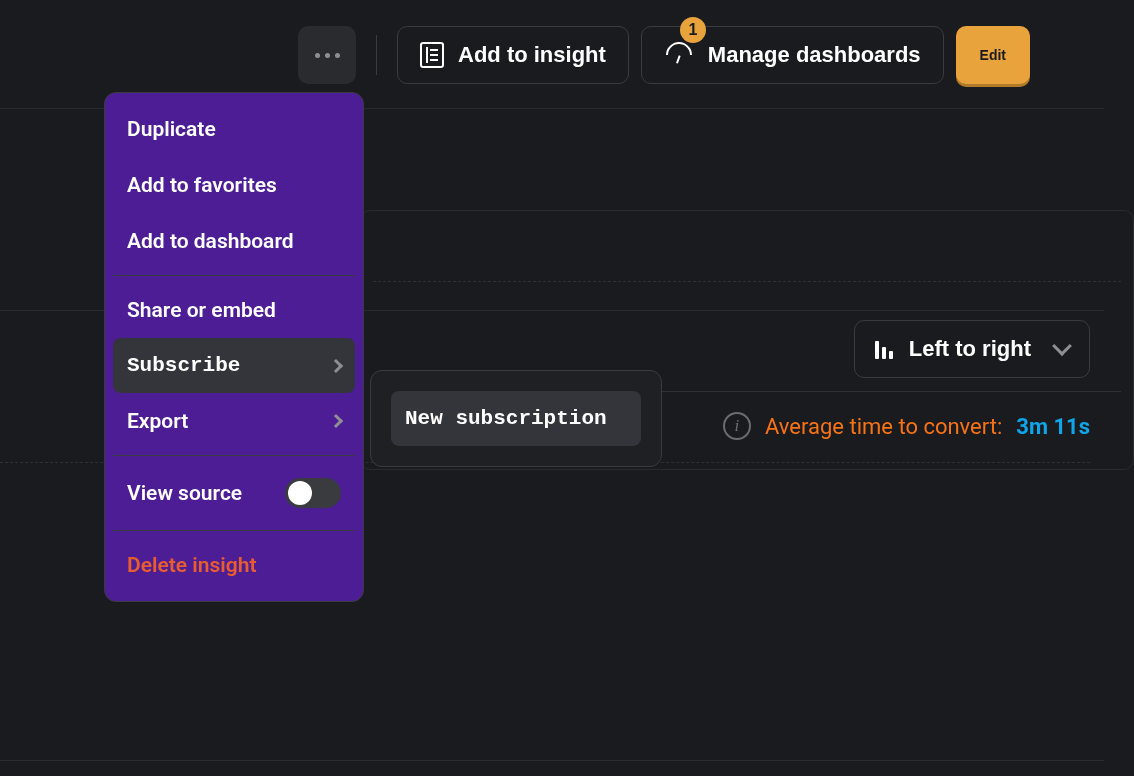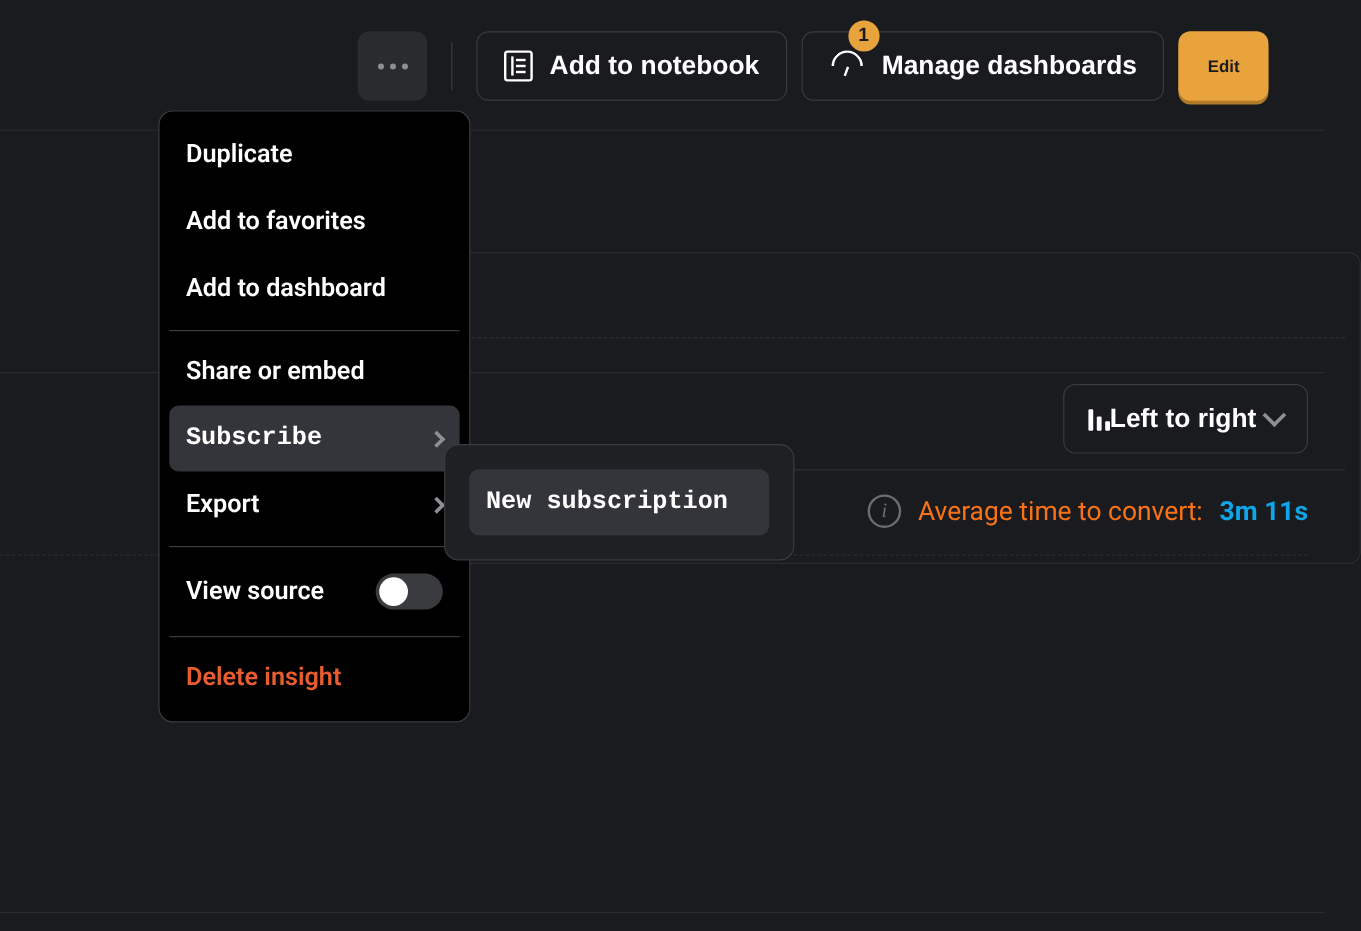--- a/index.html
+++ b/index.html
@@ -171,20 +171,21 @@
       position: absolute;
       top: 320px;
       right: 44px;
       height: 58px;
       padding: 0 20px;
       background: #1a1b1e;
       border: 1.5px solid #3a3b3f;
       border-radius: 10px;
       display: flex;
       align-items: center;
+      gap: 16px;
       color: #fff;
       font-size: 22px;
       font-weight: 600;
       cursor: pointer;
       margin-left: 13px;
     }
     .bars-icon {
       display: flex;
       align-items: flex-end;
       gap: 3px;
@@ -232,26 +233,25 @@
     }
     .info-value {
       color: #0ea5e9;
       font-weight: 700;
     }
     .dropdown-menu {
       position: absolute;
       top: 92px;
       left: 104px;
       width: 260px;
-      background: #000000;
+      background: #4c1d95;
       border: 1px solid #3a3b3f;
       border-radius: 12px;
       padding: 8px;
       z-index: 100;
-      margin-left: 28px;
     }
     .menu-item {
       padding: 16px 14px;
       font-size: 21px;
       font-weight: 600;
       color: #fff;
       cursor: pointer;
       border-radius: 8px;
       display: flex;
       align-items: center;
@@ -329,21 +329,21 @@
   <button class="icon-button">
     <span class="more-dots">
       <span></span>
         <span></span>
         <span></span>
     </span>
   </button>
   <div class="divider-vert"></div>
   <button class="pill-button">
     <span class="notebook-icon"></span>
-    <span>Add to notebook</span>
+    <span>Add to insight</span>
   </button>
   <button class="pill-button">
     <span class="badge">1</span>
     <span class="dashboard-icon-wrap">
       <span class="dashboard-icon"></span>
     </span>
     <span>Manage dashboards</span>
   </button>
   <button class="edit-button">
     <span>Edit</span>

